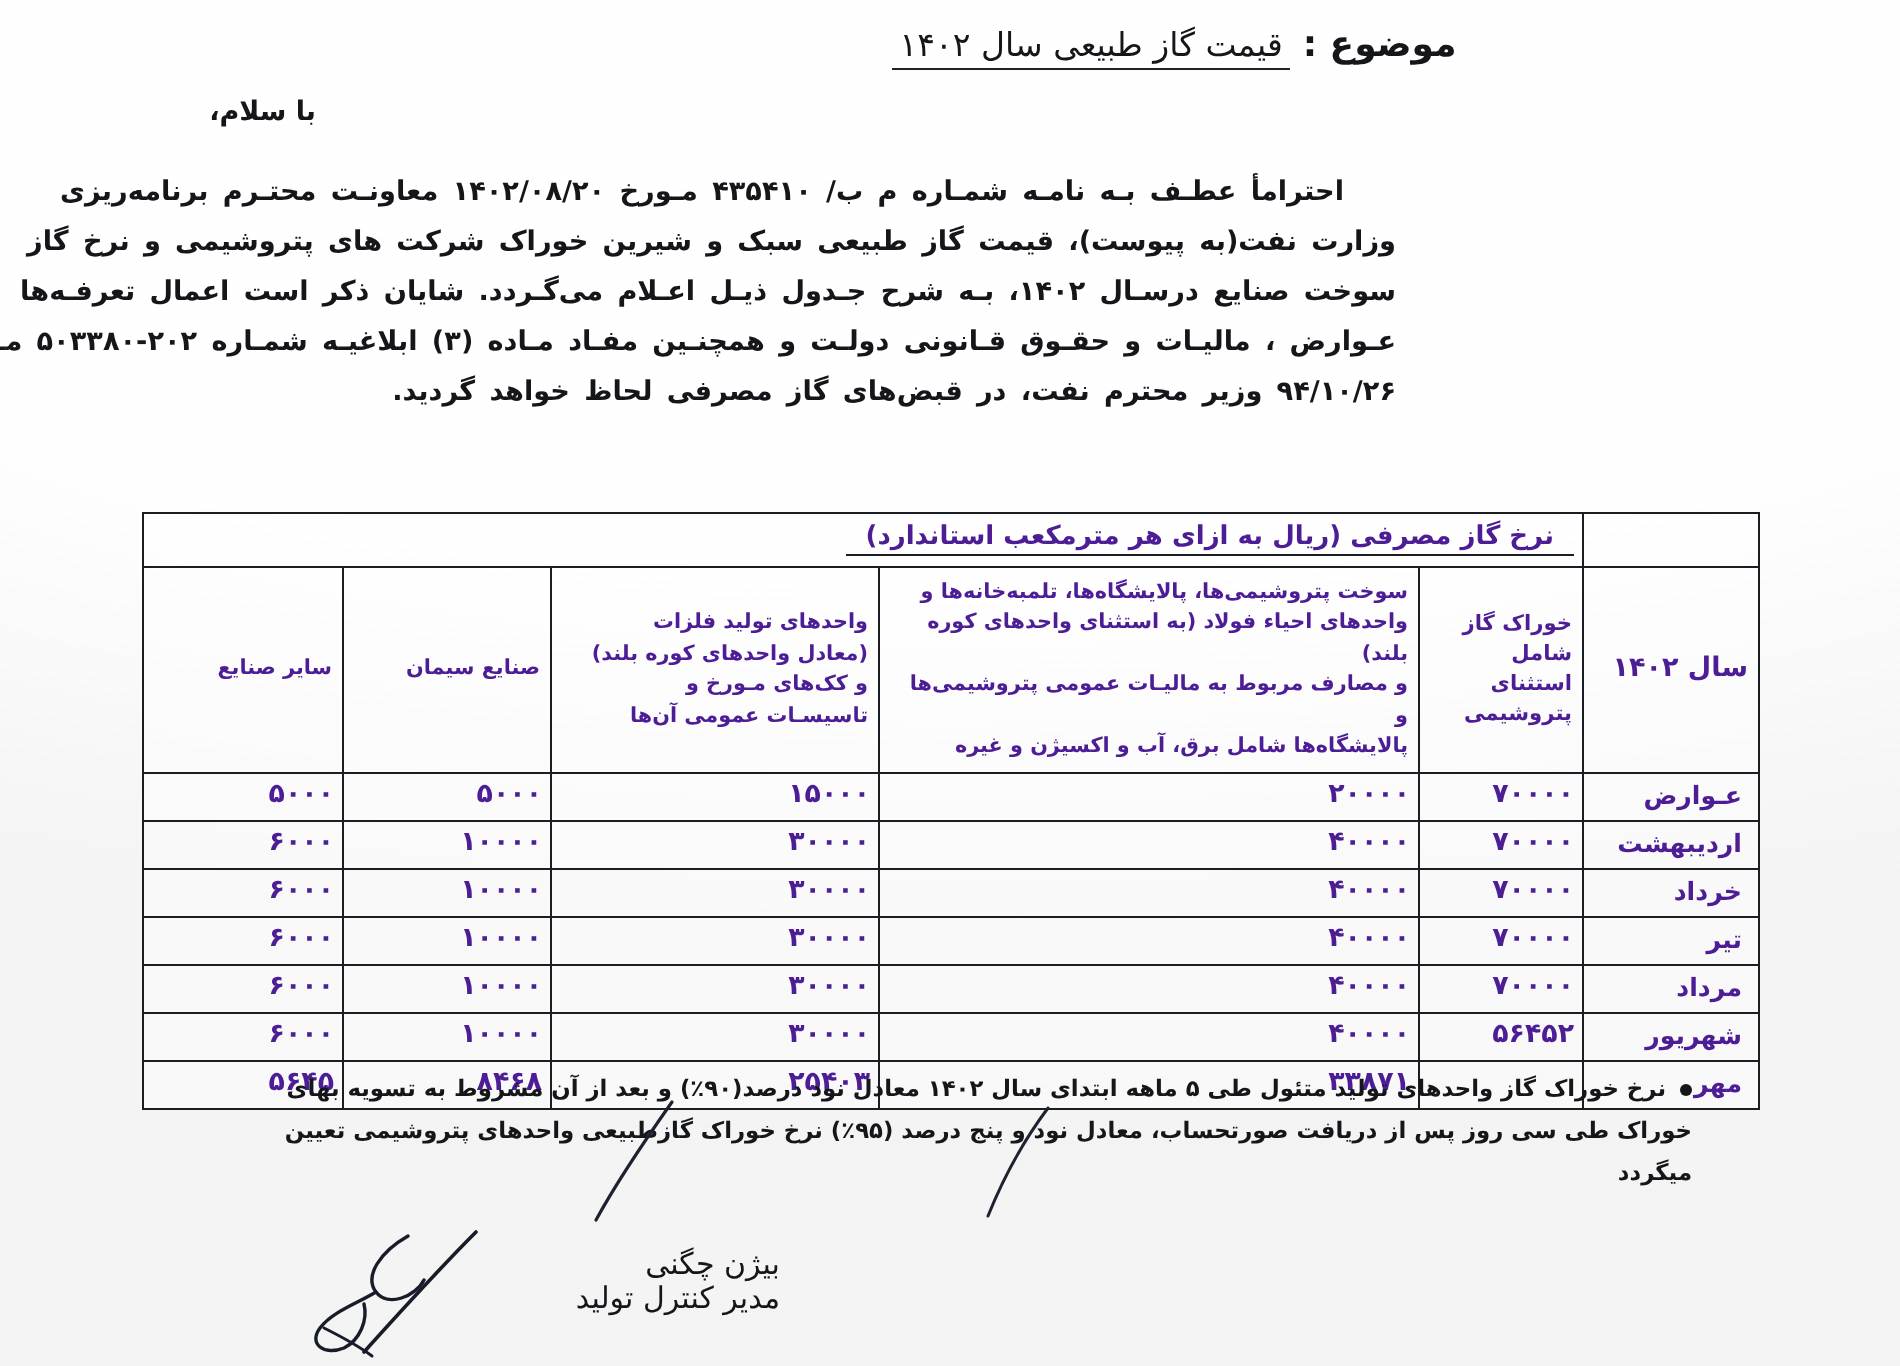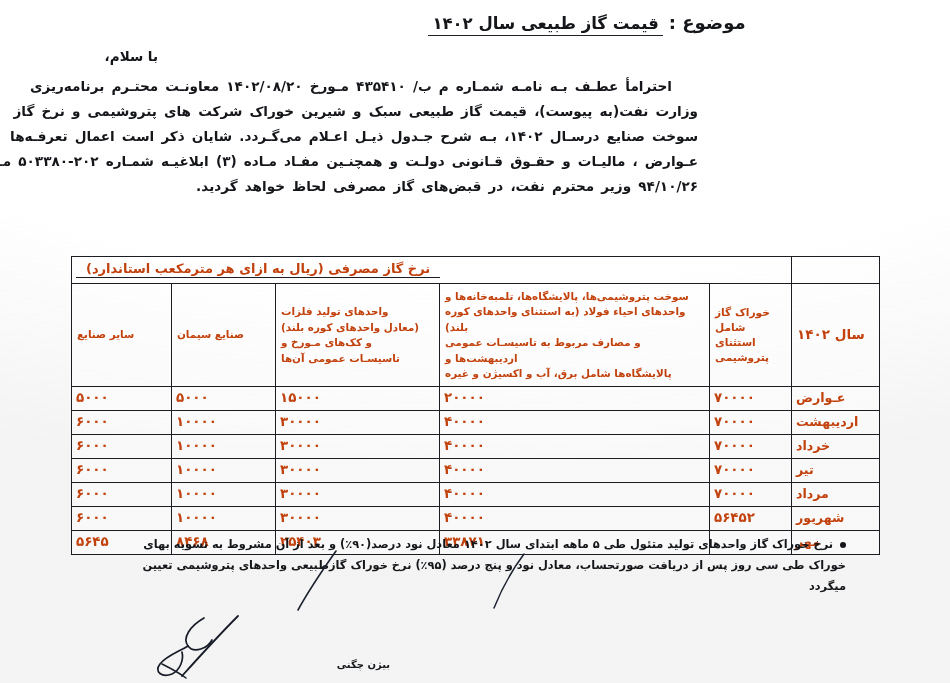--- a/index.html
+++ b/index.html
@@ -50,39 +50,39 @@
     gap: 6px;
     direction: rtl;
   }
   .subject-label {
     font-size: 18px;
     font-weight: bold;
     letter-spacing: .2px;
   }
   .subject-value {
     font-size: 16.5px;
-    font-weight: bold;
+    font-weight: normal;
     border-bottom: 1.6px solid #20232a;
     padding: 0 4px 2px 4px;
   }
 
   
   .greeting {
     position: absolute;
     top: 48px;
     right: 792px;
     font-size: 13.5px;
     font-weight: bold;
     direction: rtl;
   }
 
   
   .body-block {
     position: absolute;
-    top: 74px;
+    top: 84px;
     right: 252px;
     width: 620px;
     direction: rtl;
     text-align: justify;
   }
   .body-line {
     font-size: 13.6px;
     font-weight: bold;
     line-height: 25px;
     letter-spacing: .35px;
@@ -101,24 +101,24 @@
   }
   table.rate-table {
     width: 100%;
     border-collapse: collapse;
     table-layout: fixed;
     background: rgba(255,255,255,.45);
   }
   table.rate-table th,
   table.rate-table td {
     border: 1.35px solid #1b1d22;
-    text-align: left;
+    text-align: right;
     vertical-align: middle;
     font-weight: bold;
-    color: #c2410c;
+    color: #4c1d95;
   }
   .band-cell {
     height: 22px;
     font-size: 13px;
     letter-spacing: .2px;
     padding: 1px 4px 3px;
   }
   .band-underline {
     display: inline-block;
     border-bottom: 1.3px solid #1b1d22;
@@ -184,25 +184,24 @@
 
   
   .signature {
     position: absolute;
     top: 624px;
     right: 560px;
     direction: rtl;
     text-align: right;
   }
   .sig-name, .sig-title {
-    font-size: 10px;
-    font-weight: bold;
+    font-size: 15px;
+    font-weight: normal;
     line-height: 17px;
     letter-spacing: .2px;
-    margin-top: 32px;
   }
   .sig-mark {
     position: absolute;
     top: 612px;
     right: 688px;
     width: 120px;
     height: 70px;
     pointer-events: none;
   }
   .scribble {
@@ -255,21 +254,21 @@
           <th class="hdr-cell hdr-year">سال ۱۴۰۲</th>
           <th class="hdr-cell hdr-narrow">
             <div>خوراک گاز</div>
             <div>شامل</div>
             <div>استثنای</div>
             <div>پتروشیمی</div>
           </th>
           <th class="hdr-cell">
             <div>سوخت پتروشیمی‌ها، پالایشگاه‌ها، تلمبه‌خانه‌ها و</div>
             <div>واحدهای احیاء فولاد (به استثنای واحدهای کوره بلند)</div>
-            <div>و مصارف مربوط به تاسیسـات عمومی اردیبهشت‌ها و</div>
+            <div>و مصارف مربوط به مالیـات عمومی پتروشیمی‌ها و</div>
             <div>پالایشگاه‌ها شامل برق، آب و اکسیژن و غیره</div>
           </th>
           <th class="hdr-cell">
             <div>واحدهای تولید فلزات</div>
             <div>(معادل واحدهای کوره بلند)</div>
             <div>و کک‌های مـورخ و</div>
             <div>تاسیسـات عمومی آن‌ها</div>
           </th>
           <th class="hdr-cell">صنایع سیمان</th>
           <th class="hdr-cell">سایر صنایع</th>

